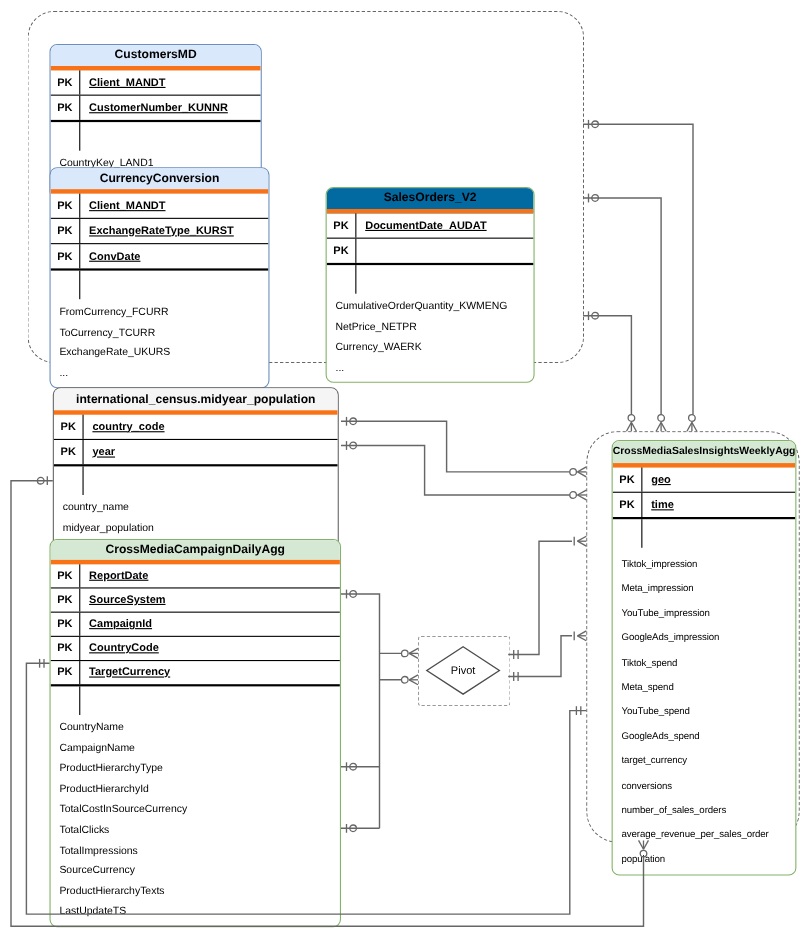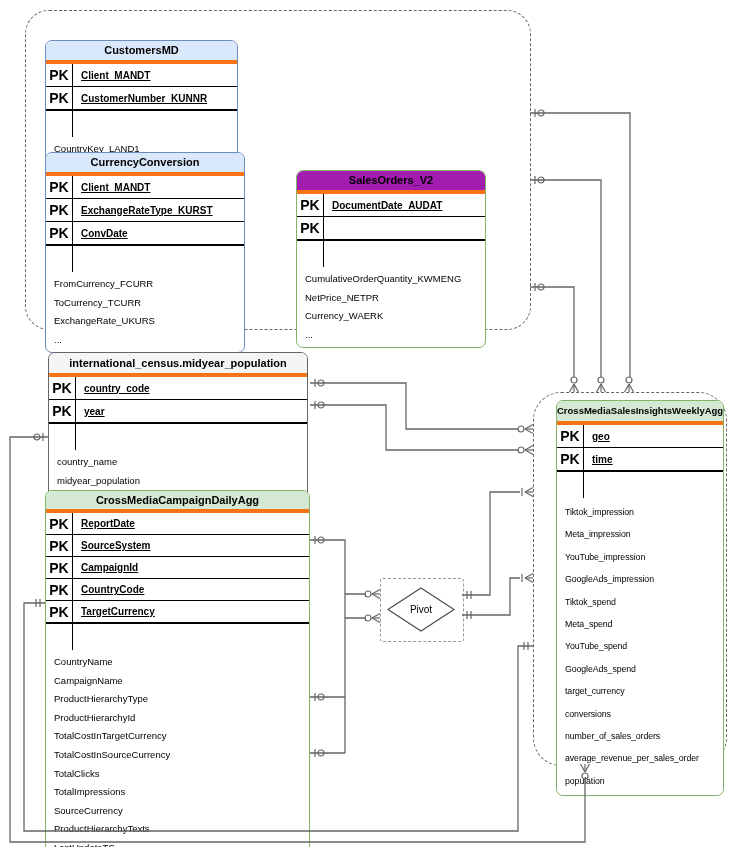--- a/index.html
+++ b/index.html
@@ -19,21 +19,21 @@
     --hh:19px;--pkh:22px;--alh:18.5px;--hfs:11px;--afs:9.5px;
   }
   .er-header{
     height:var(--hh);line-height:var(--hh);text-align:center;font-weight:bold;
     font-size:var(--hfs);border-bottom:4px solid #f97316;white-space:nowrap;overflow:hidden;
   }
   .er-row{display:flex;height:var(--pkh);border-bottom:1px solid #000;}
   .er-row.last-pk{border-bottom:2px solid #000;}
   .er-pk{
     width:26px;flex:0 0 26px;border-right:1px solid #000;display:flex;
-    align-items:center;justify-content:center;font-weight:bold;font-size:14px;
+    align-items:center;justify-content:center;font-weight:bold;font-size:10px;
   }
   .er-name{
     flex:1;display:flex;align-items:center;padding-left:8px;font-weight:bold;
     font-size:10px;text-decoration:underline;white-space:nowrap;overflow:hidden;
   }
   .er-attrs{display:flex;border-bottom:none;height:auto;flex-direction:column;}
   .er-attrs .er-attr-list{flex:1;padding:3px 2px 3px 8px;}
   .er-attr{
     line-height:var(--alh);font-size:var(--afs);white-space:nowrap;overflow:hidden;
   }
@@ -97,21 +97,21 @@
         <div class="er-pk"></div>
         <div class="er-attr-list">
           <div class="er-attr">FromCurrency_FCURR</div>
           <div class="er-attr">ToCurrency_TCURR</div>
           <div class="er-attr">ExchangeRate_UKURS</div>
           <div class="er-attr">...</div>
         </div>
       </div>
     </div>
   <div id="t-sales" class="er-table" style="border-color: rgb(130, 179, 102);">
-      <div class="er-header" style="background: #a21caf;">SalesOrders_V2</div>
+      <div class="er-header" style="background: #0369a1;">SalesOrders_V2</div>
       <div class="er-row">
         <div class="er-pk">PK</div>
         <div class="er-name">DocumentDate_AUDAT</div>
       </div>
       <div class="er-row last-pk">
         <div class="er-pk">PK</div>
       </div>
       <div class="er-row er-attrs">
         <div class="er-pk"></div>
         <div class="er-attr-list">
@@ -163,21 +163,20 @@
         <div class="er-pk">PK</div>
         <div class="er-name">TargetCurrency</div>
       </div>
       <div class="er-row er-attrs">
         <div class="er-pk"></div>
         <div class="er-attr-list">
           <div class="er-attr">CountryName</div>
           <div class="er-attr">CampaignName</div>
           <div class="er-attr">ProductHierarchyType</div>
           <div class="er-attr">ProductHierarchyId</div>
-          <div class="er-attr">TotalCostInTargetCurrency</div>
           <div class="er-attr">TotalCostInSourceCurrency</div>
           <div class="er-attr">TotalClicks</div>
           <div class="er-attr">TotalImpressions</div>
           <div class="er-attr">SourceCurrency</div>
           <div class="er-attr">ProductHierarchyTexts</div>
           <div class="er-attr">LastUpdateTS</div>
         </div>
       </div>
     </div>
   <div id="t-weekly" class="er-table" style="border-color: rgb(130, 179, 102);">

